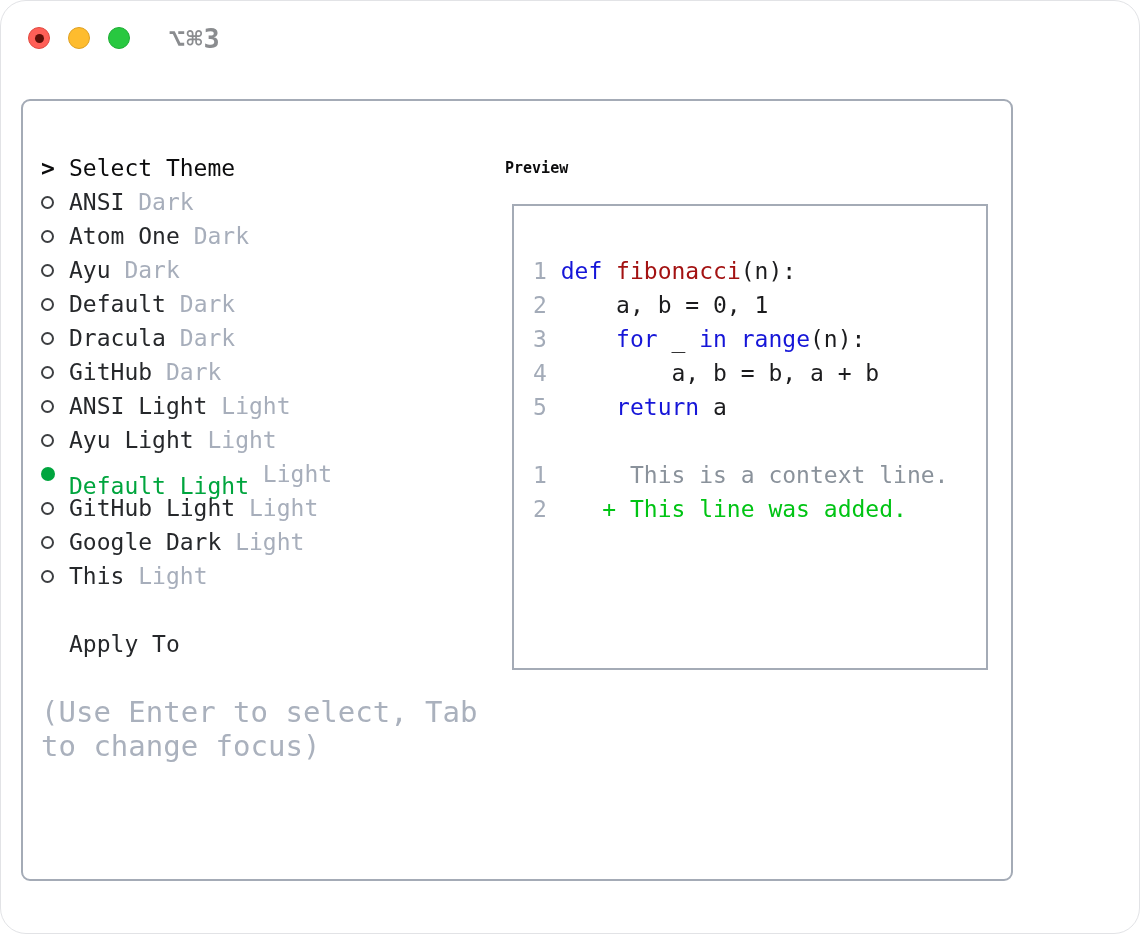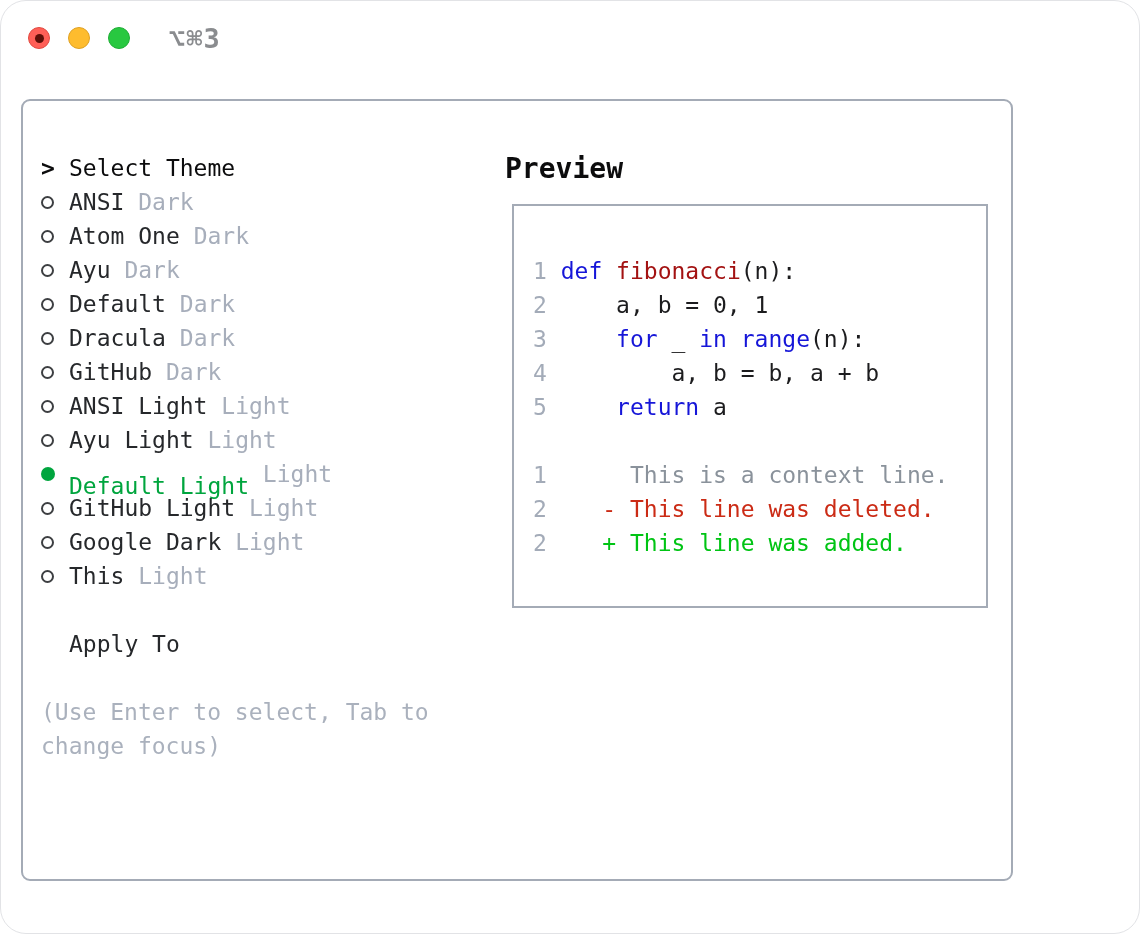--- a/index.html
+++ b/index.html
@@ -22,25 +22,25 @@
   .gutter{width:28px;flex:0 0 28px;display:flex;align-items:center;}
   .prompt{font-weight:700;color:#0c0c0d;font-size:23px;}
   .circle{width:13px;height:13px;border-radius:50%;border:2px solid #3d3f42;box-sizing:border-box;}
   .circle.filled{border:none;width:14px;height:14px;background:var(--selection-green);}
   .hdr{font-weight:400;color:#0c0c0d;}
   .variant{color:var(--muted-gray);}
   .sel .t-name{color:var(--selection-green);margin-top:24px;}
   
   .left-col{position:absolute;left:18px;top:50px;width:444px;}
   .spacer{height:34px;}
-  .help{font-size:23px;line-height:34px;color:var(--help-gray);white-space:normal;}
+  .help{font-size:29px;line-height:34px;color:var(--help-gray);white-space:normal;}
   
   .pv-label{position:absolute;left:482px;top:50px;height:34px;display:flex;align-items:center;
-            font-size:28px;font-weight:700;color:#0c0c0d;}
-  .pv-box{position:absolute;left:489px;top:103px;width:476px;height:404px;box-sizing:border-box;
+            font-size:15px;font-weight:700;color:#0c0c0d;}
+  .pv-box{position:absolute;left:489px;top:103px;width:476px;height:466px;box-sizing:border-box;
           border:2px solid var(--border-gray);background:#fff;padding:48px 0 16px 19px;overflow:hidden;}
   .pv-line{height:34px;font-size:23px;white-space:pre;line-height:34px;}
   .tk-ln{color:var(--line-number-gray);}
   .tk-kw{color:var(--keyword-blue);}
   .tk-fn{color:var(--function-red);}
   .tk-plain{color:#1c1c1e;}
   .tk-ctx{color:var(--context-gray);text-align:right;}
   .tk-del{color:var(--deleted-red);}
   .tk-add{color:var(--added-green);}
 </style>
@@ -99,18 +99,17 @@
     <div class="pv-label">Preview</div>
 
     <div class="pv-box" id="preview-box">
         <div class="pv-line"><span class="tk-ln">1 </span><span class="tk-kw">def</span><span class="tk-plain"> </span><span class="tk-fn">fibonacci</span><span class="tk-plain">(n):</span></div>
         <div class="pv-line"><span class="tk-ln">2 </span><span class="tk-plain">    a, b = 0, 1</span></div>
         <div class="pv-line"><span class="tk-ln">3 </span><span class="tk-plain">    </span><span class="tk-kw">for</span><span class="tk-plain"> _ </span><span class="tk-kw">in</span><span class="tk-plain"> </span><span class="tk-kw">range</span><span class="tk-plain">(n):</span></div>
         <div class="pv-line"><span class="tk-ln">4 </span><span class="tk-plain">        a, b = b, a + b</span></div>
         <div class="pv-line"><span class="tk-ln">5 </span><span class="tk-plain">    </span><span class="tk-kw">return</span><span class="tk-plain"> a</span></div>
         <div class="pv-line"></div>
         <div class="pv-line"><span class="tk-ln">1 </span><span class="tk-ctx">     This is a context line.</span></div>
-        <div class="pv-line"><span class="tk-ln">2 </span><span class="tk-del">   - This line was deleted.</span></div>
         <div class="pv-line"><span class="tk-ln">2 </span><span class="tk-add">   + This line was added.</span></div>
       </div>
 
   </div>
 </div>
 
 </body></html>

